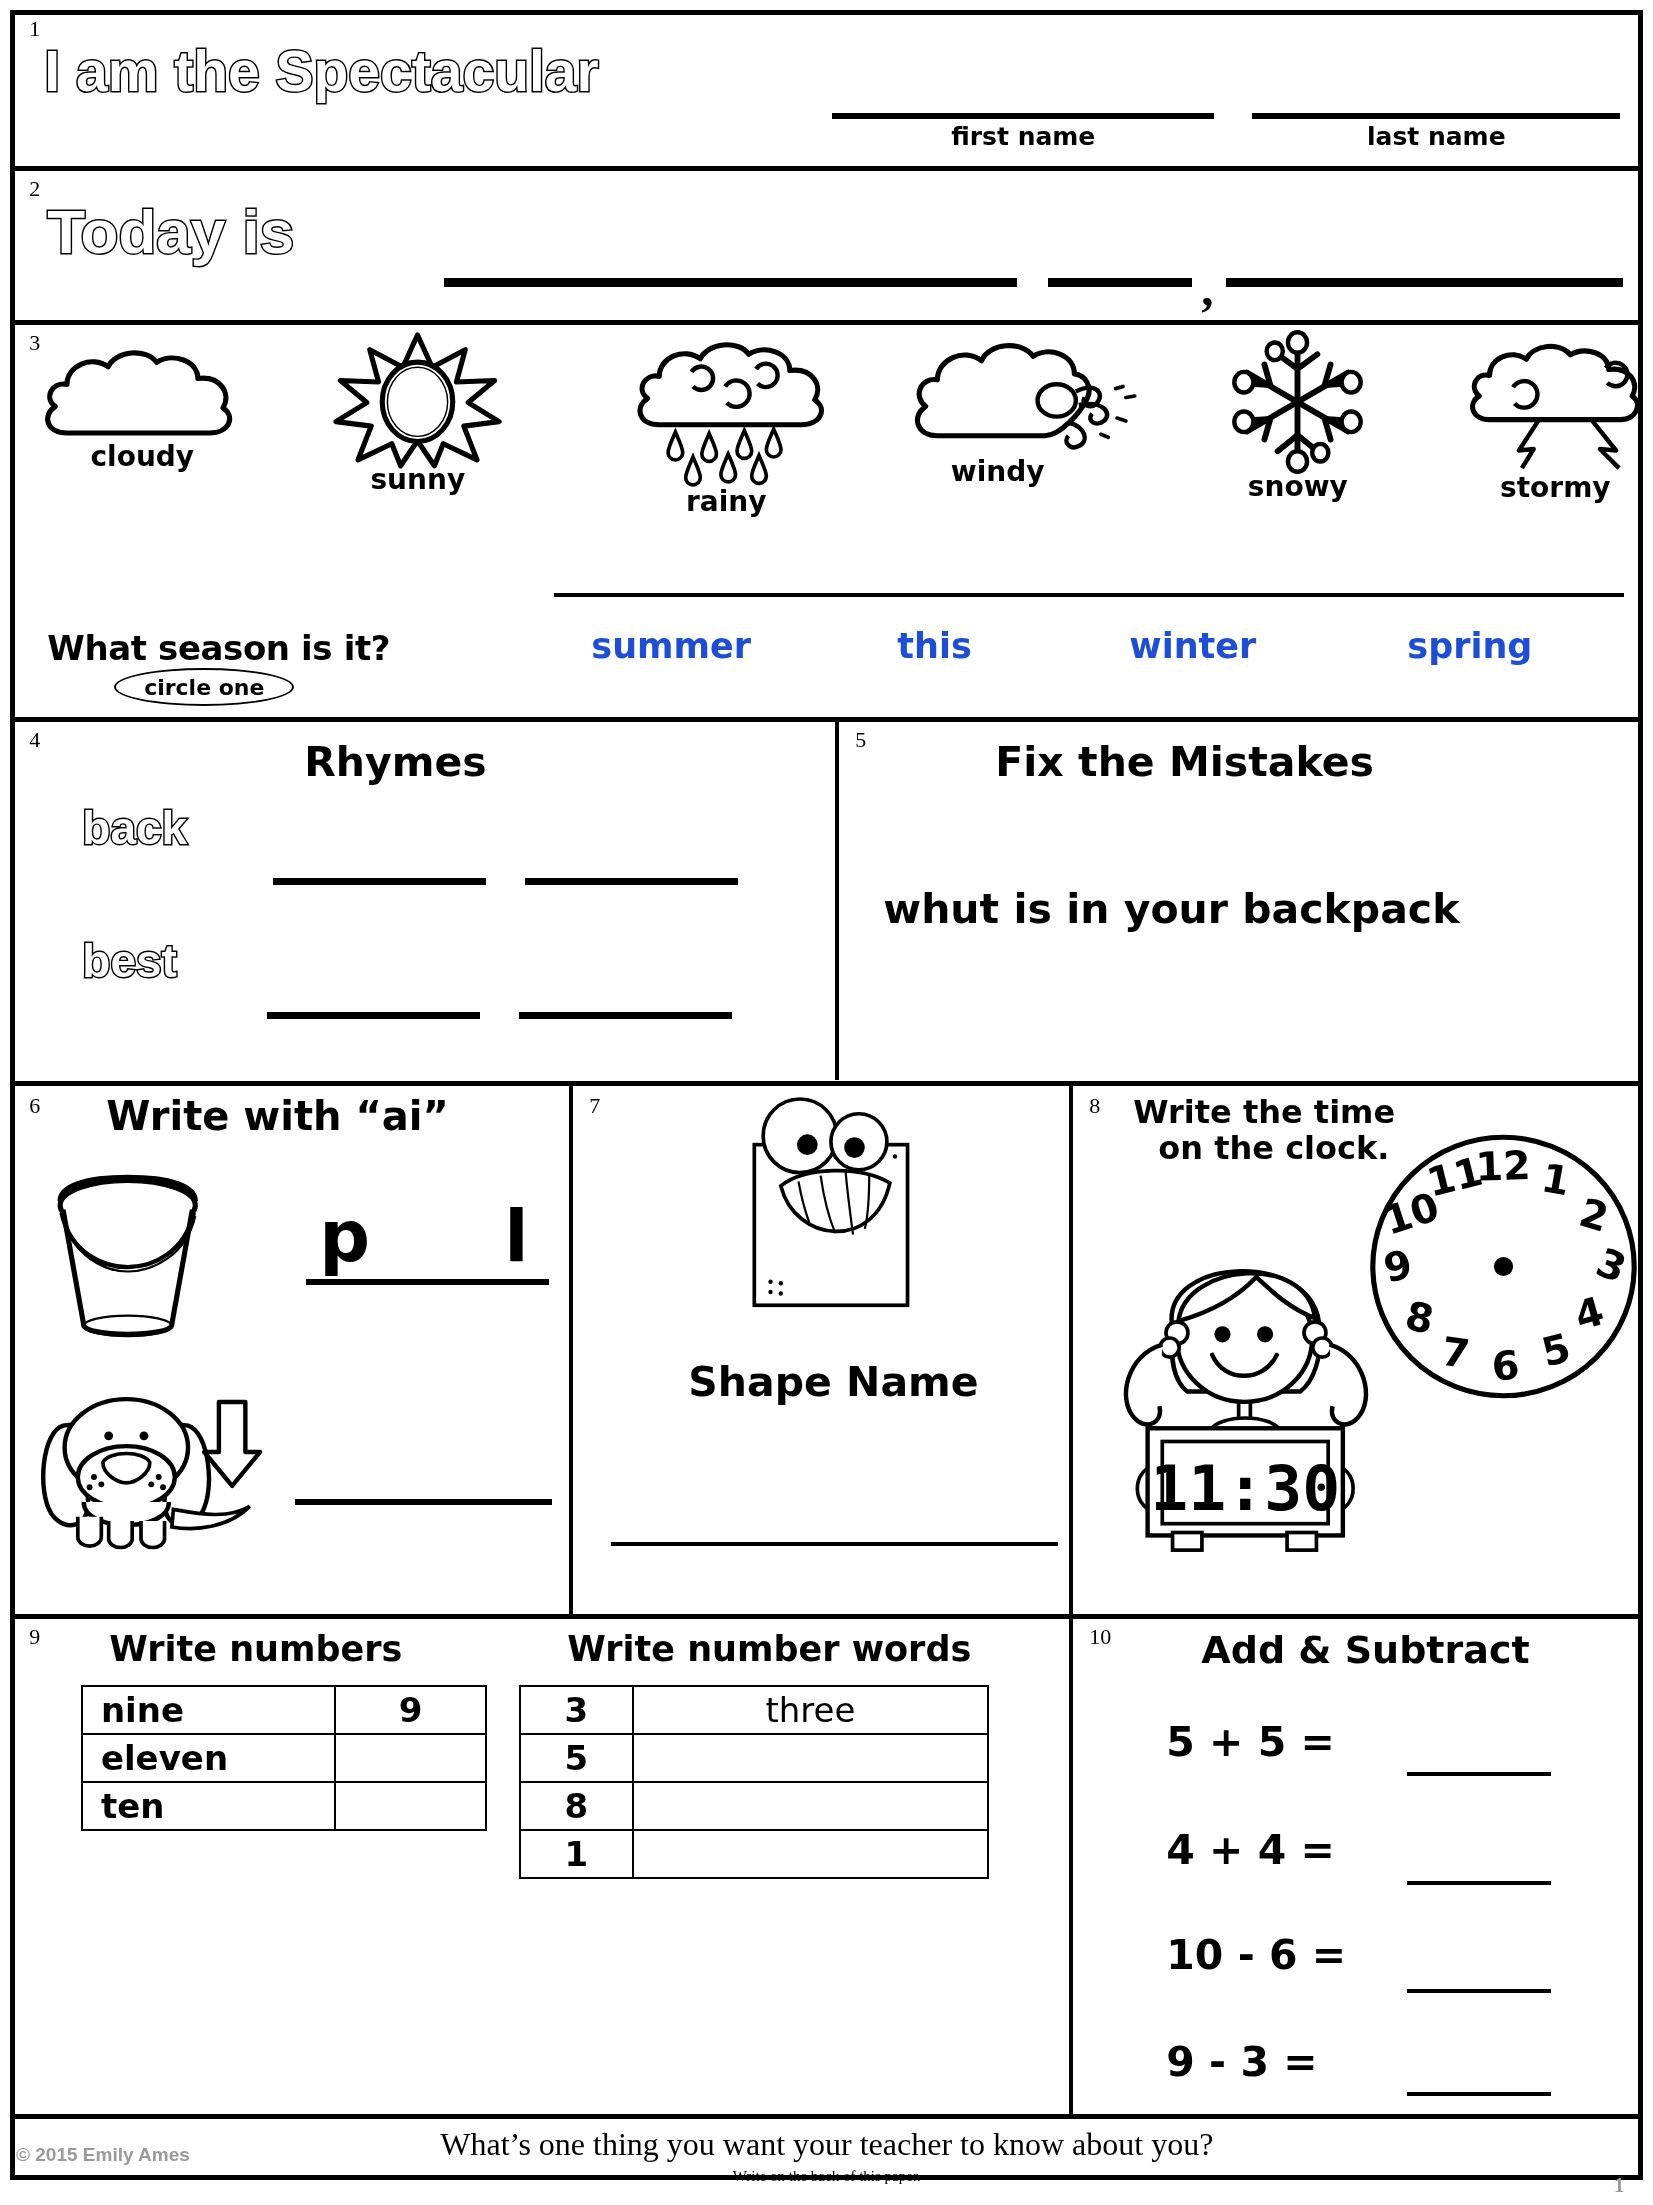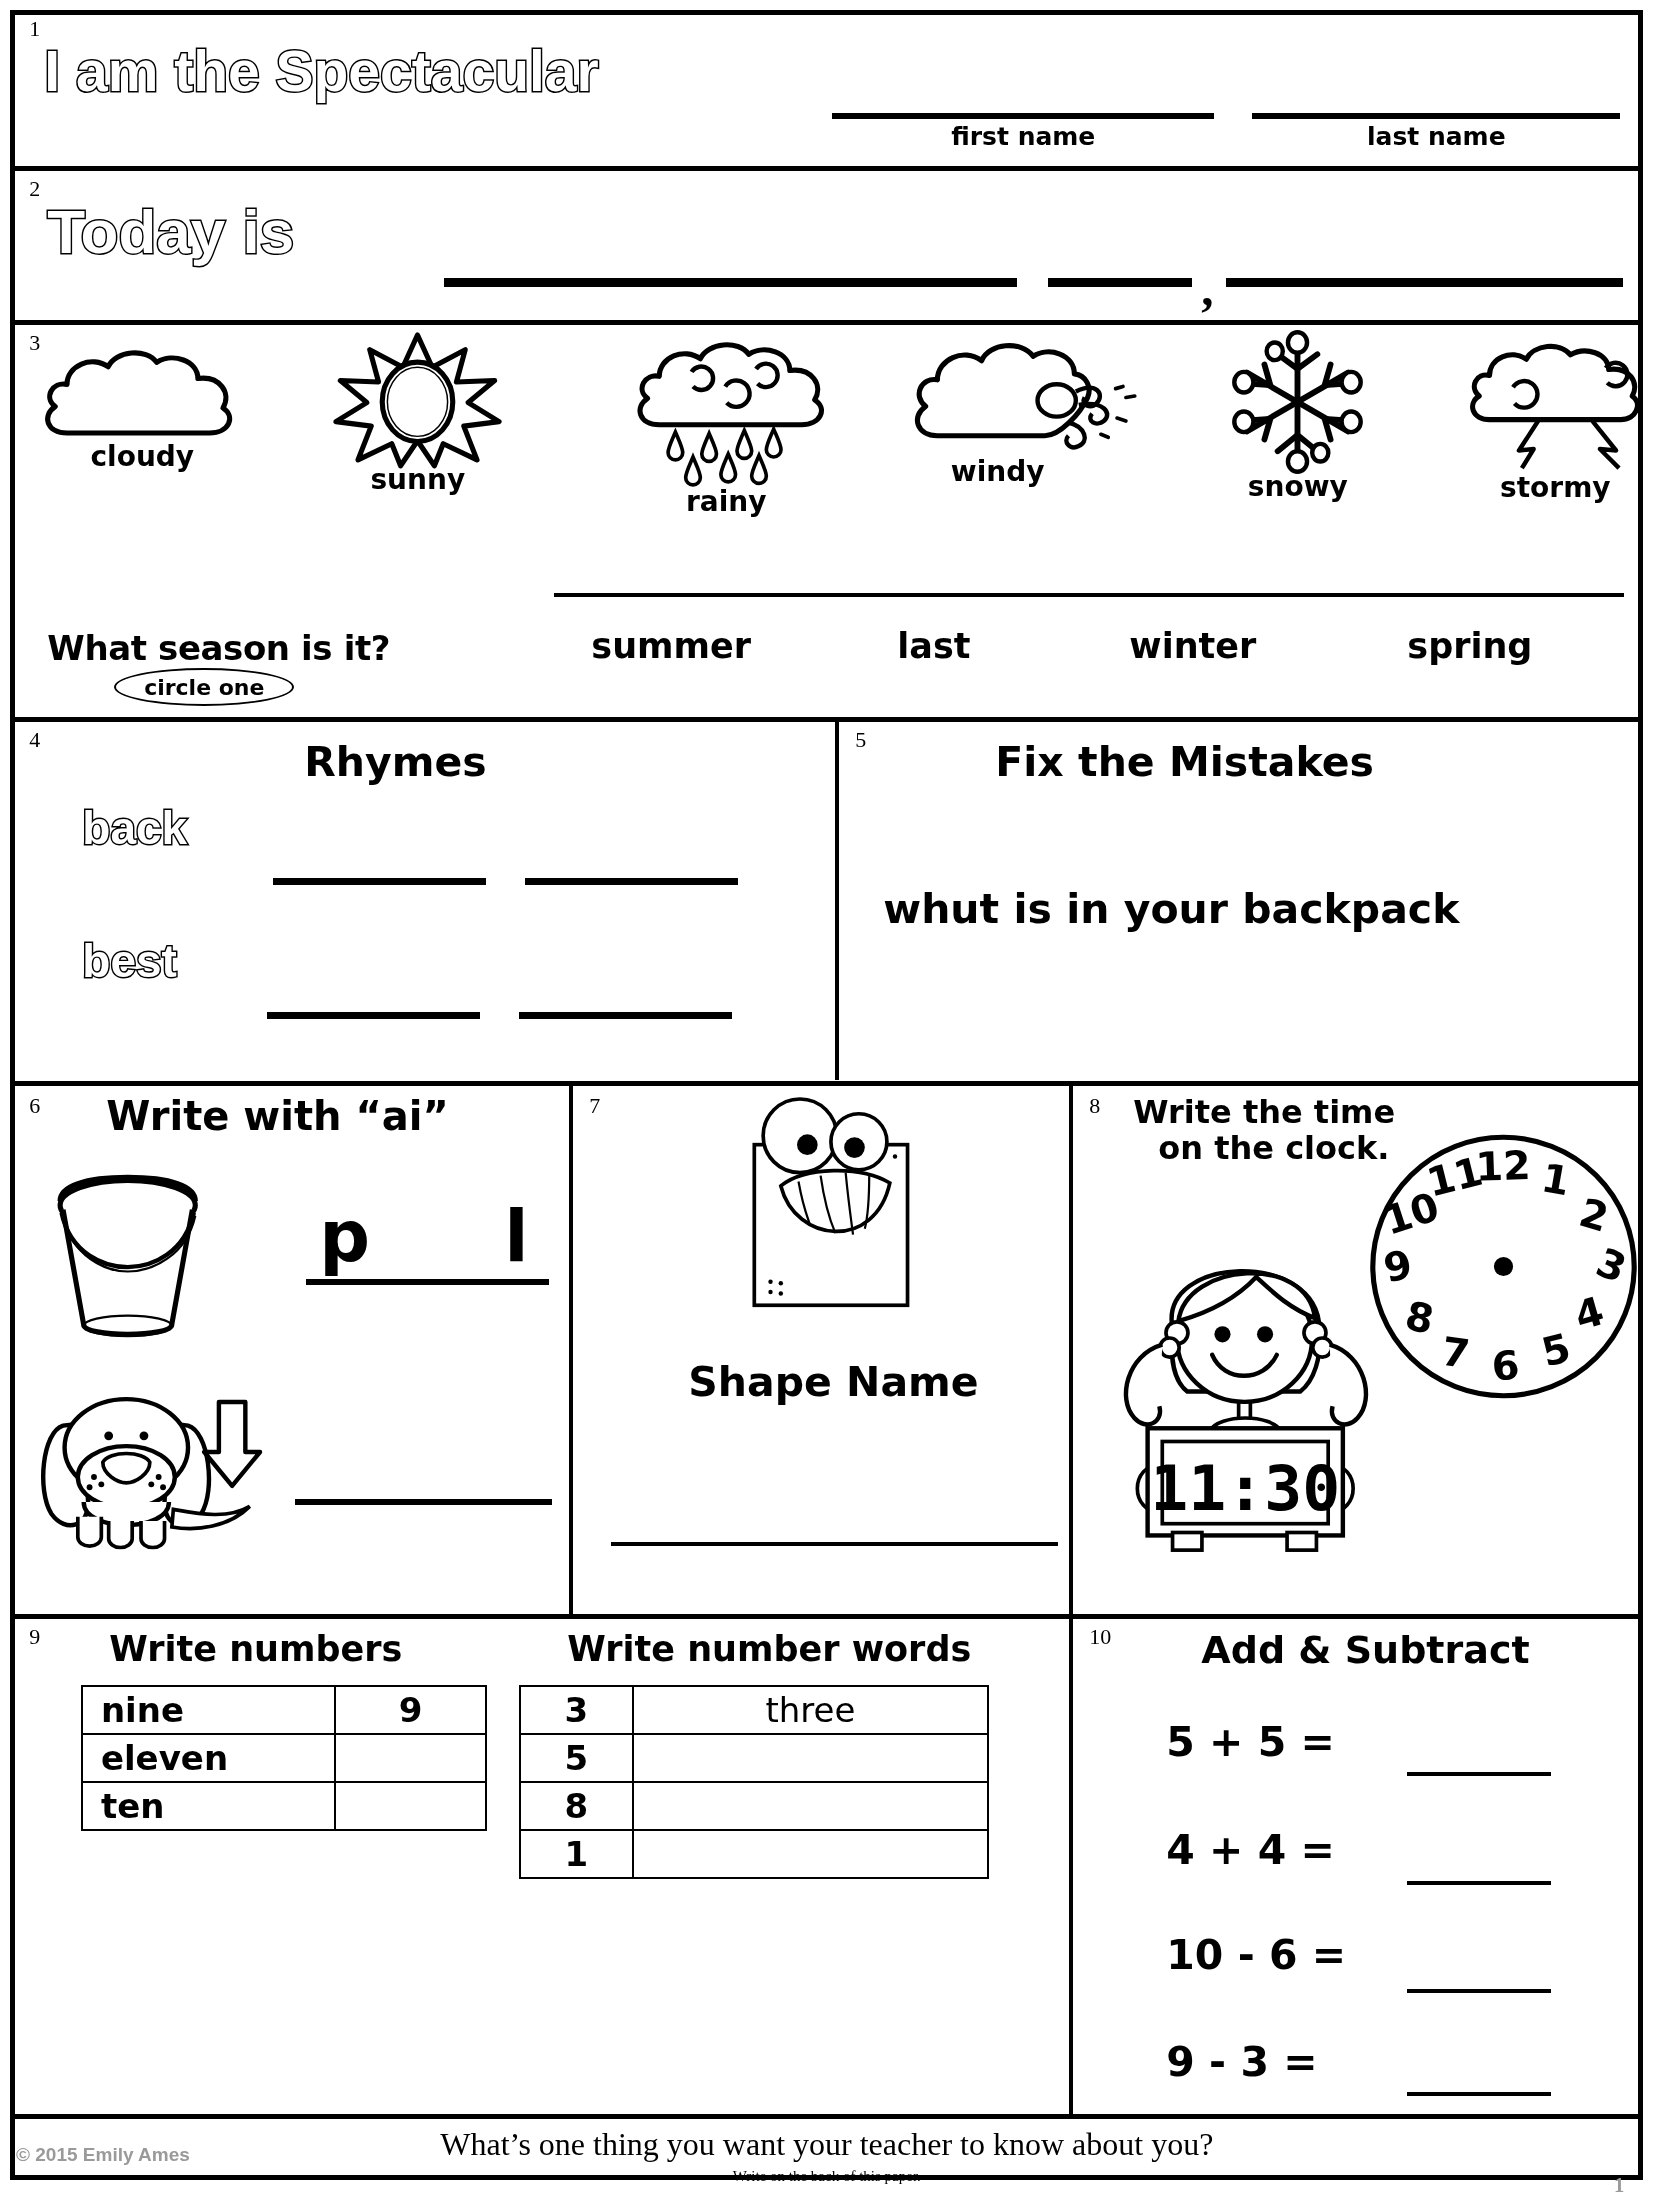--- a/index.html
+++ b/index.html
@@ -84,21 +84,21 @@
     font-family:"DejaVu Sans", sans-serif; font-weight:700; font-size: 28px;
     white-space:nowrap;
   }
   .qline { position:absolute; height:4.4px; background:#000; }
   .qtext {
     position:absolute; font-family:"DejaVu Sans", sans-serif;
     font-weight:700; font-size: 34px; white-space:nowrap;
   }
   .season {
     position:absolute; font-family:"DejaVu Sans", sans-serif;
-    font-weight:700; font-size: 35px; color:#000000; white-space:nowrap;
+    font-weight:700; font-size: 35px; color:#1d4ed8; white-space:nowrap;
   }
   #circleone {
     position:absolute;
     border: 2.2px solid #000; border-radius: 50%;
     display:flex; align-items:center; justify-content:center;
     font-family:"DejaVu Sans", sans-serif; font-weight:700; font-size: 22px;
   }
 
   
   #sec45 { left:10.3px; top: 717px; width: 1633px; height: 363px; border-top: 5.1px solid #000; }
@@ -291,21 +291,21 @@
       </svg>
       <div class="wlabel" style="top:131px;">stormy</div>
     </div>
 
     <div class="qline" style="left:544px; top:268px; width:1070px;"></div>
 
     <div class="qtext marker" style="left:37px; top:303px;">What season is it?</div>
     <div id="circleone" style="left:104px; top:343px; width:176px; height:34px;">circle one</div>
 
     <div class="season" style="left:581px; top:301px;">summer</div>
-    <div class="season" style="left:887px; top:301px;">last</div>
+    <div class="season" style="left:887px; top:301px;">this</div>
     <div class="season" style="left:1119px; top:301px;">winter</div>
     <div class="season" style="left:1397px; top:301px;">spring</div>
   </div>
 
   <div class="box" id="sec45">
     <div id="divider45"></div>
 
     <div class="bnum" style="left:19px; top:7.4px;">4</div>
     <div class="boxhead" style="left:294px; top:16px;">Rhymes</div>
 

